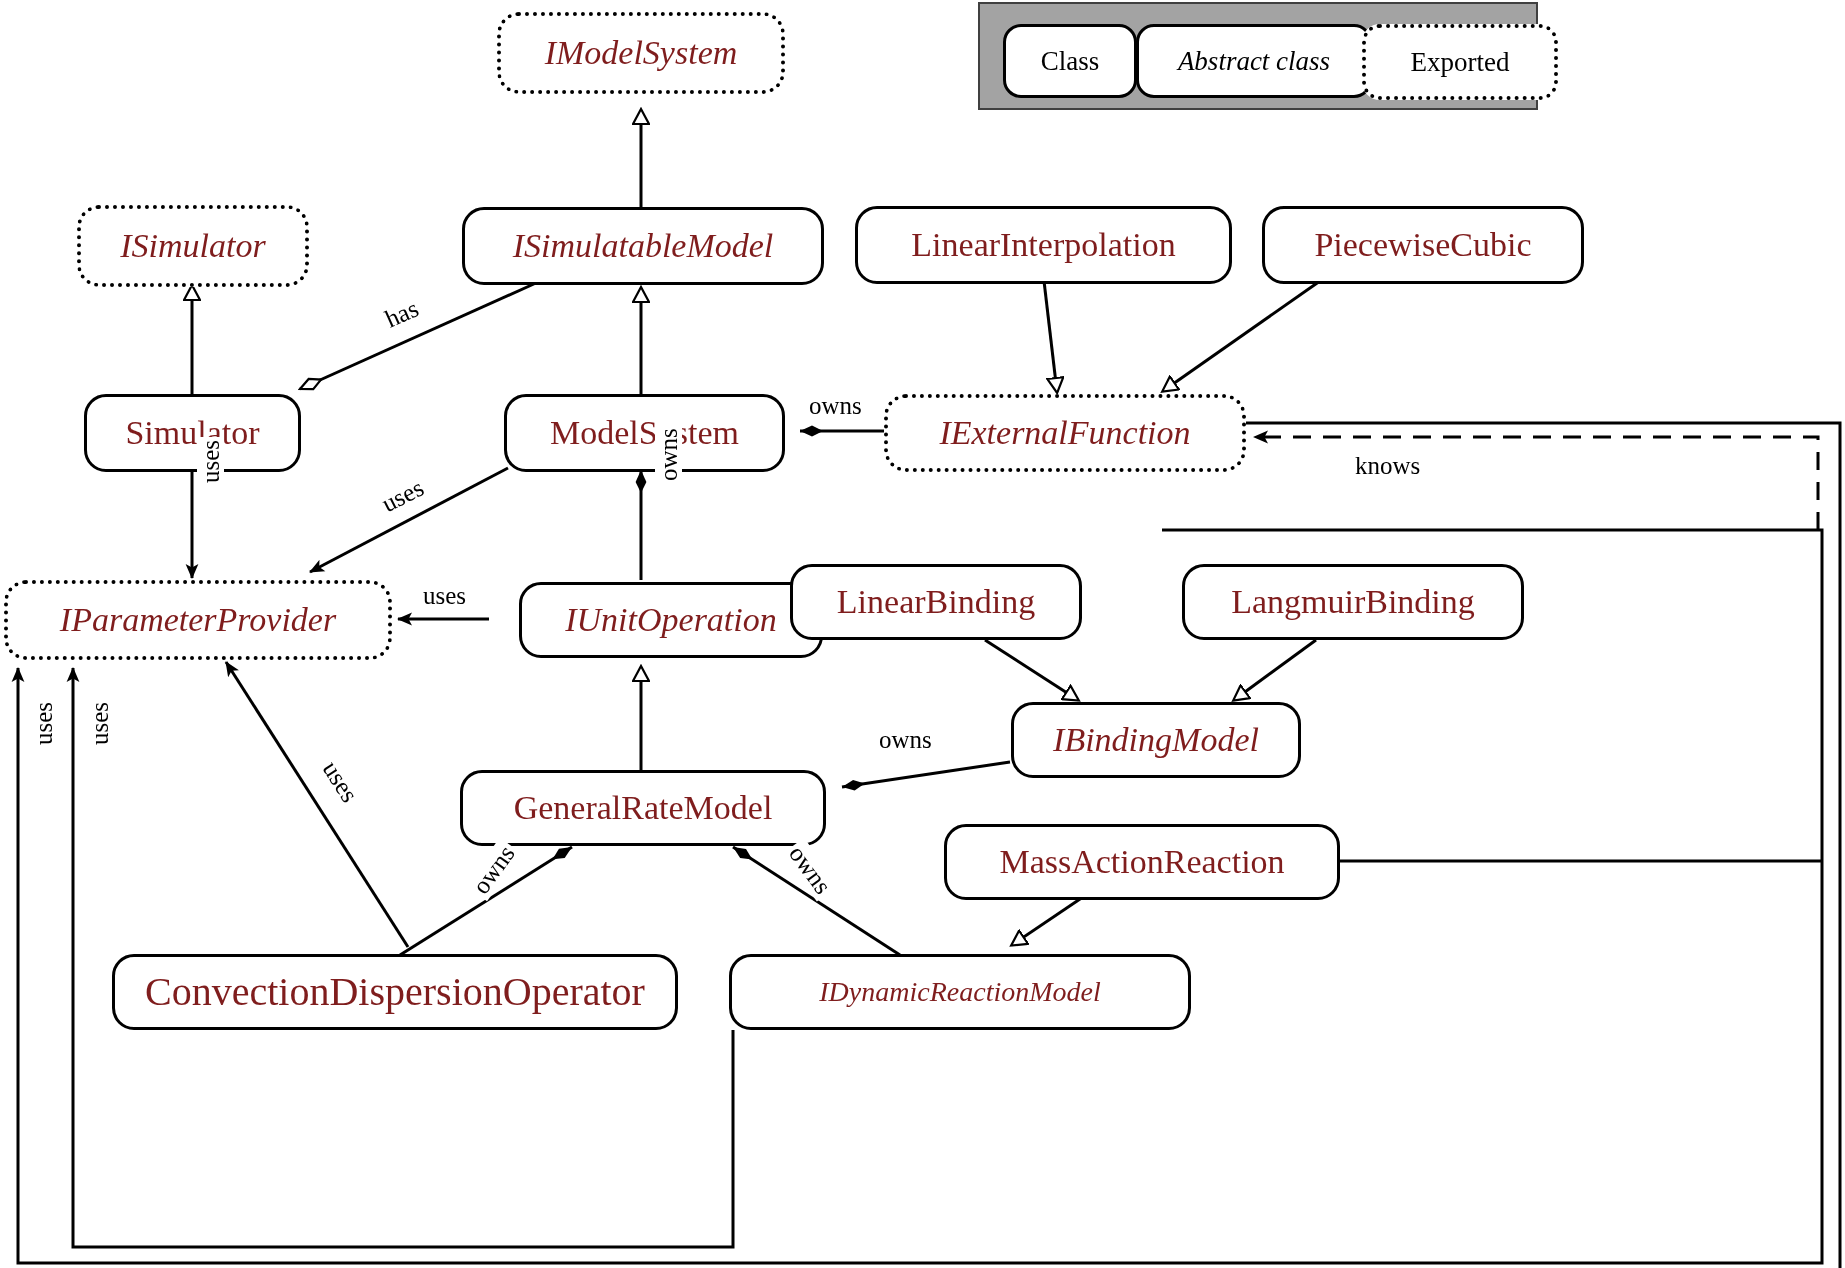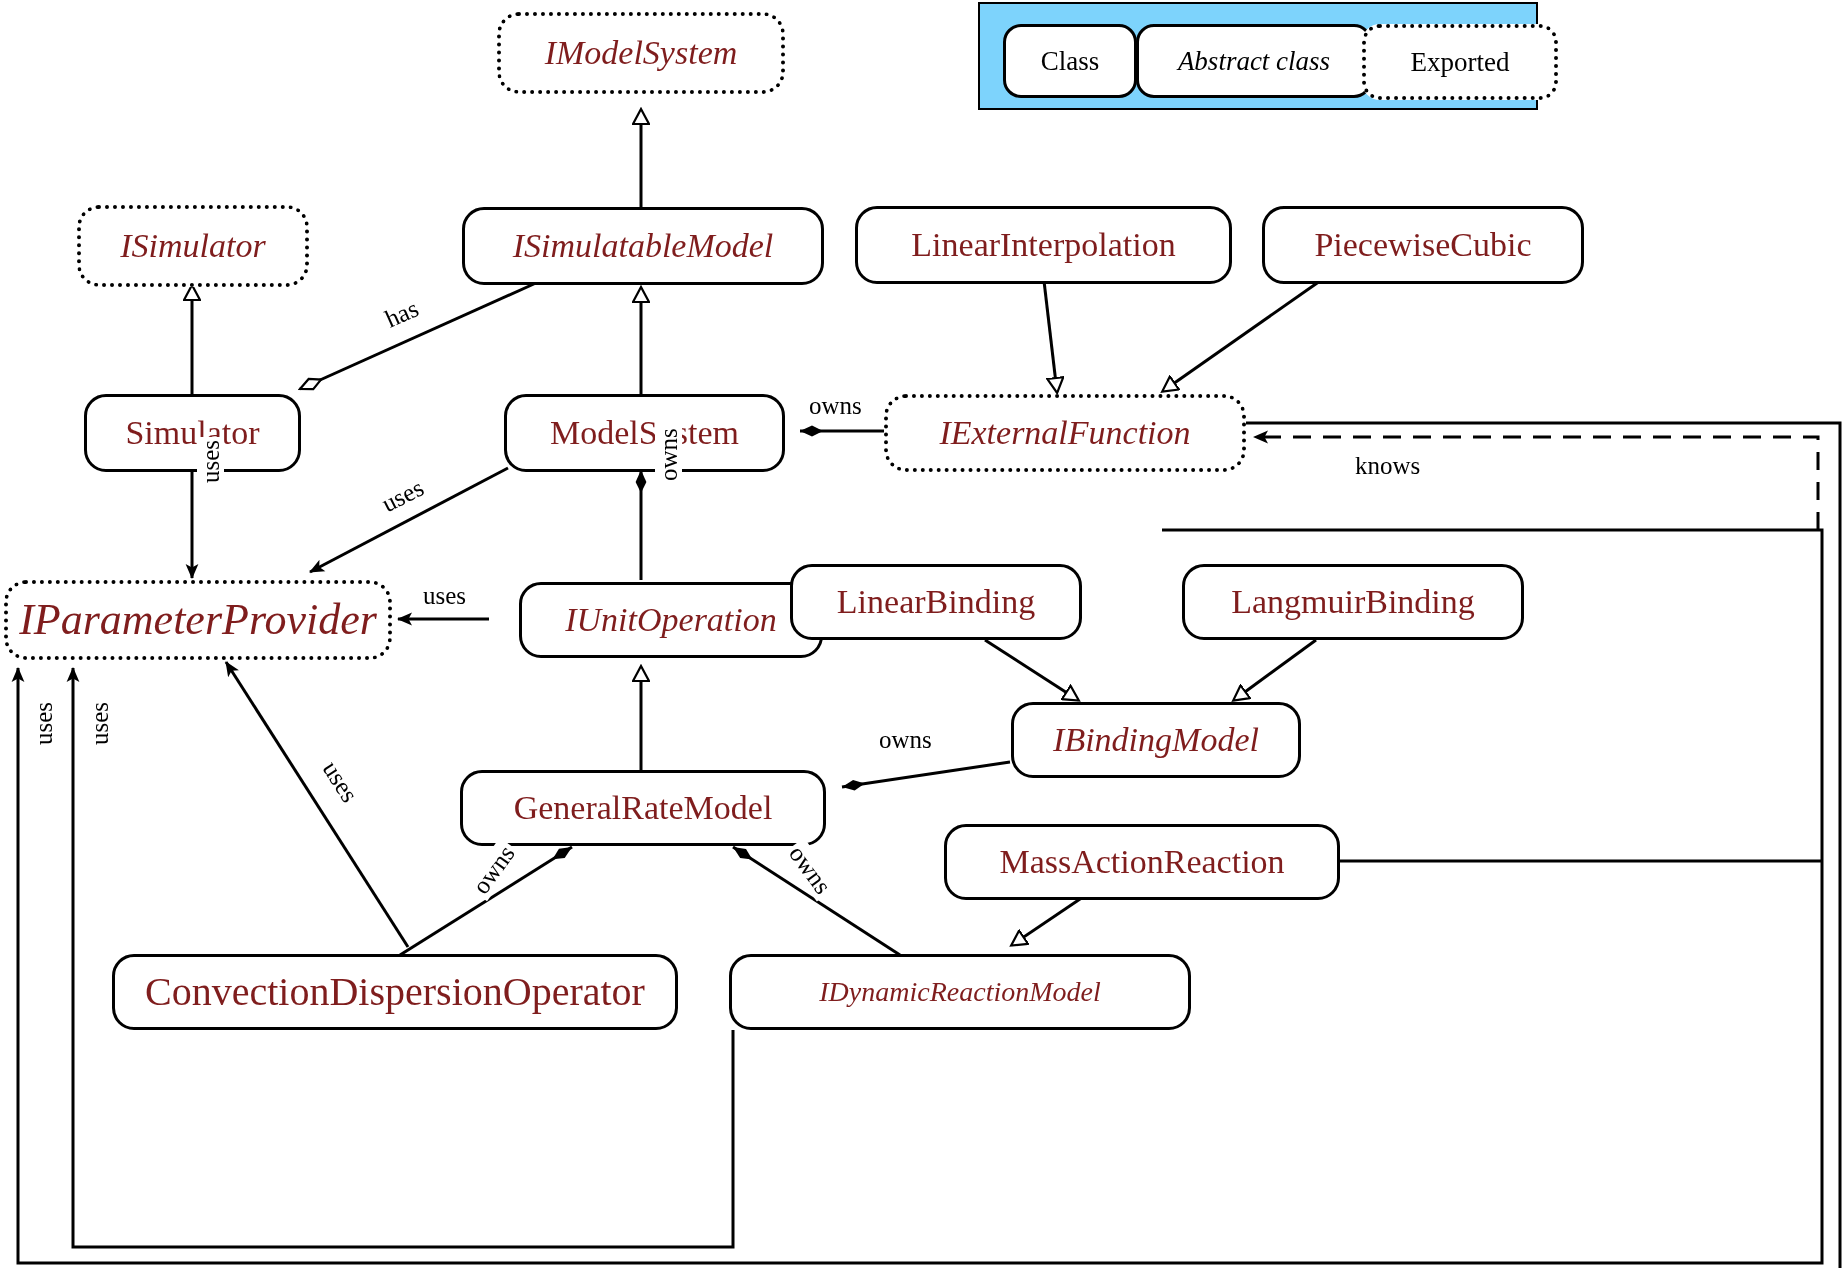--- a/index.html
+++ b/index.html
@@ -54,22 +54,22 @@
     line-height: 1;
     padding: 1px 3px;
     white-space: nowrap;
   }
   #legend-box {
     position: absolute;
     left: 978px;
     top: 2px;
     width: 560px;
     height: 108px;
-    border: 2px solid #000000;
-    background: #7dd3fc;
+    border: 2px solid #404040;
+    background: #a3a3a3;
     box-sizing: border-box;
   }
   .legend-item {
     position: absolute;
     display: flex;
     align-items: center;
     justify-content: center;
     background: #ffffff;
     border-radius: 18px;
     white-space: nowrap;
@@ -176,21 +176,21 @@
   </div>
 
   <div class="node concrete" style="left:504px; top:394px; width:281px; height:78px; font-size:34px;">
     <span>ModelSystem</span>
   </div>
 
   <div class="node exported" style="left:884px; top:394px; width:362px; height:78px; font-size:34px;">
     <span>IExternalFunction</span>
   </div>
 
-  <div class="node exported" style="left:4px; top:580px; width:388px; height:80px; font-size:44px;">
+  <div class="node exported" style="left:4px; top:580px; width:388px; height:80px; font-size:34px;">
     <span>IParameterProvider</span>
   </div>
 
   <div class="node abstract" style="left:489px; top:582px; width:304px; height:76px; font-size:34px;margin-left:30px;">
     <span>IUnitOperation</span>
   </div>
 
   <div class="node concrete" style="left:790px; top:564px; width:292px; height:76px; font-size:34px;">
     <span>LinearBinding</span>
   </div>

